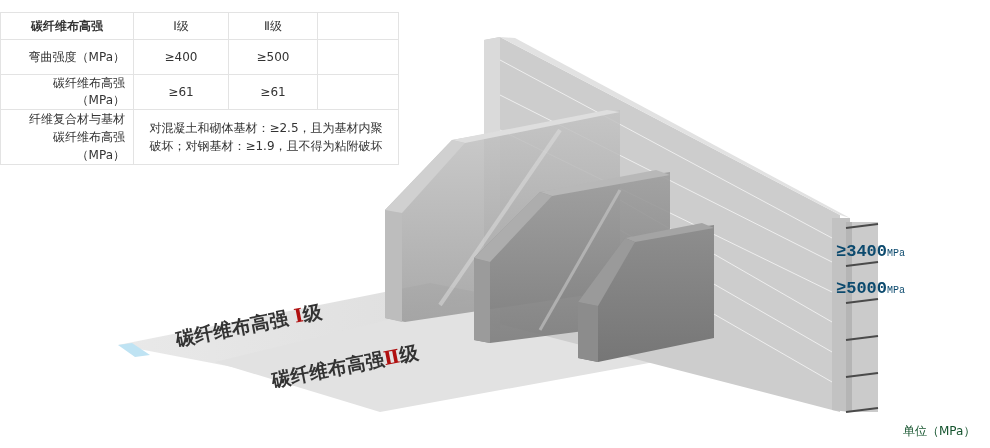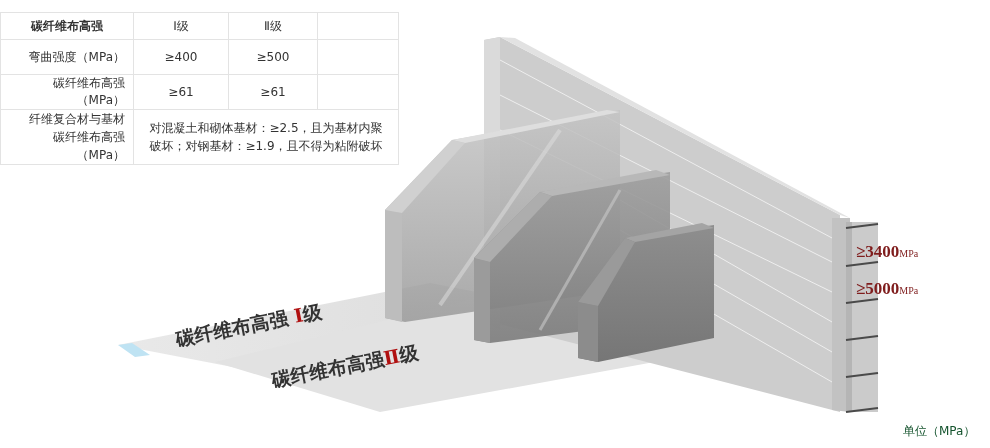--- a/index.html
+++ b/index.html
@@ -9,21 +9,21 @@
   .spec-table tr.head td { height:26px; }
   .spec-table tr.tall td { height:44px; line-height:18px; }
   .c0 { width:116px;text-align:right; }
   .c1 { width:78px; text-align:center; }
   .c2 { width:72px; text-align:center;margin-left:40px; }
   .c3 { width:64px; }
   .hdr-title { font-weight:bold; text-align:center; }
   .hdr-grade { font-family:Liberation Mono, monospace; font-size:12px; }
   .merged { text-align:center; padding-left:16px; }
   .scene { position:absolute; left:0; top:0; width:990px; height:448px; }
-  .val-label { position:absolute; left:856px; font-family:Liberation Serif, serif; font-weight:bold; color:#7f1d1d; font-size:17px; }
+  .val-label { position:absolute; left:836px; font-family:Liberation Mono, monospace; font-weight:bold; color:#0c4a6e; font-size:17px; }
   .val-label .unit { font-size:10px; font-weight:normal; }
   .unit-label { position:absolute; left:903px; top:423px; font-size:12px; color:#14532d; }
   .grade-label { position:absolute; font-weight:bold; font-size:19px; color:#333; transform:rotate(-11deg); transform-origin:left center; white-space:nowrap; }
   .grade-label .rn { color:#b01010; font-family:"DejaVu Serif", serif; }
 </style>
 </head>
 <body>
 
 <table class="spec-table">
   <tbody>

